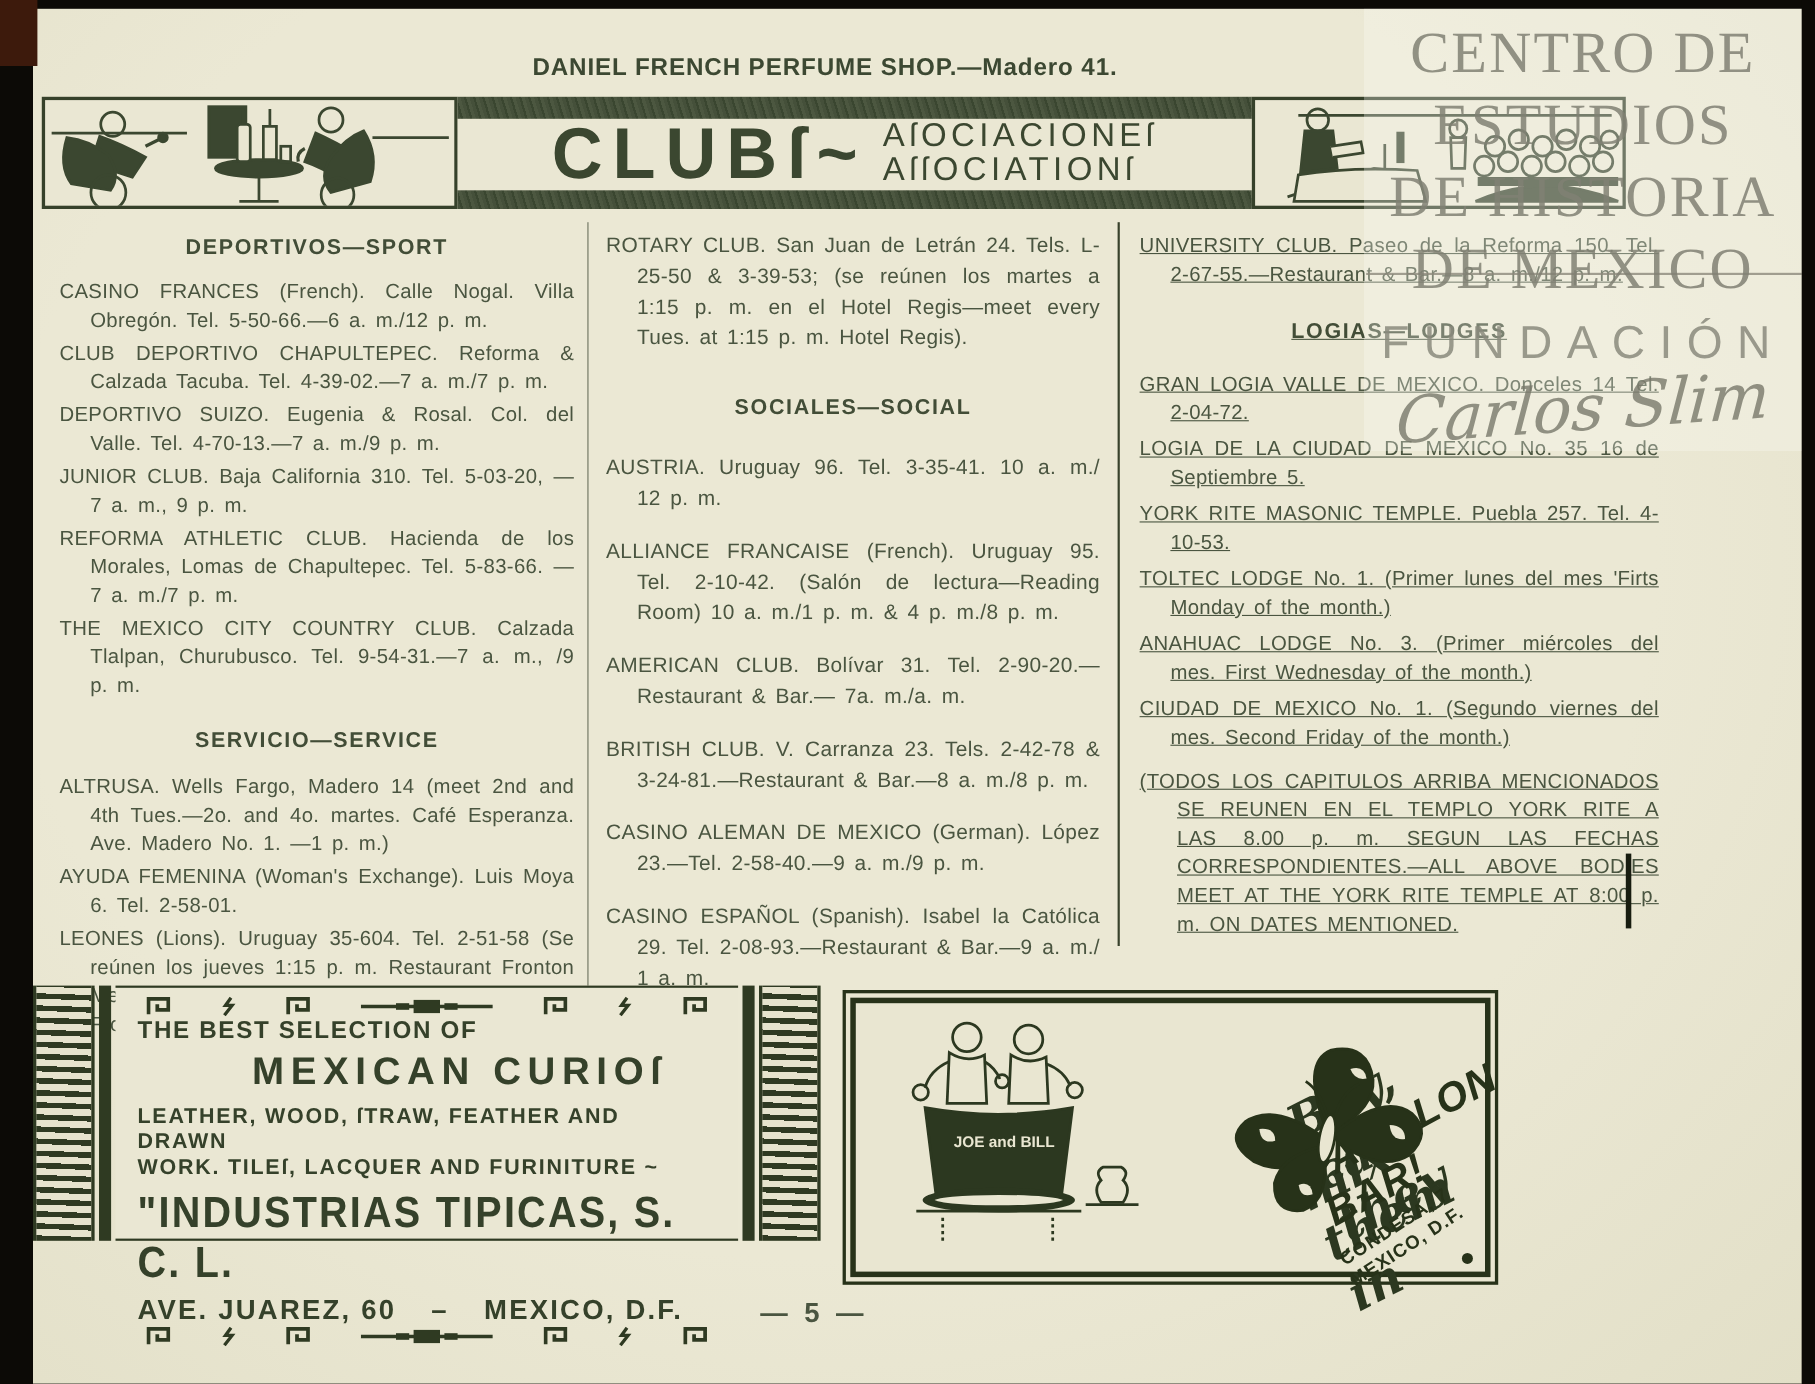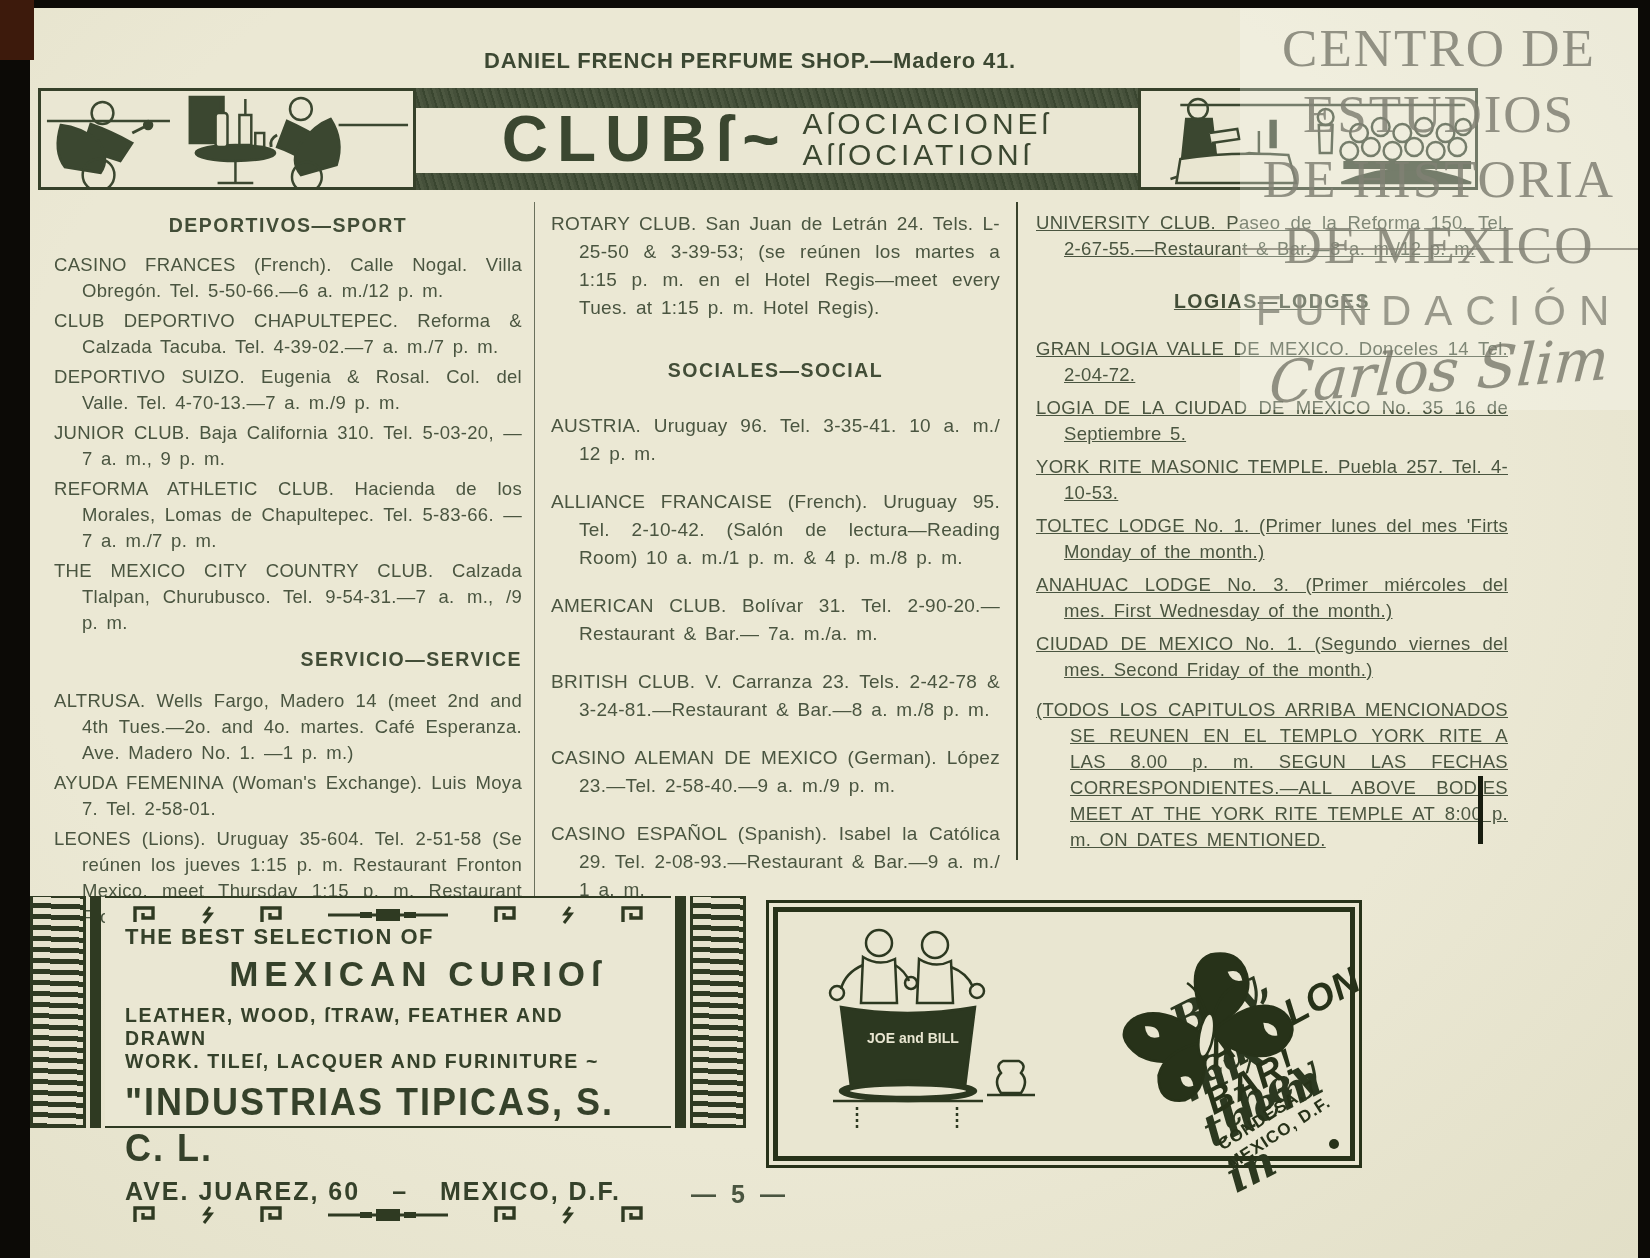--- a/index.html
+++ b/index.html
@@ -39,21 +39,21 @@
   .col{box-sizing:border-box;}
   .col1{width:480px;padding-right:12px;font-size:18.5px;line-height:26px;}
   .col2{width:482px;padding:0 16px;font-size:19px;line-height:28px;border-left:1px solid #6a705c;}
   .col3{flex:1;padding-left:18px;padding-right:46px;font-size:18.5px;line-height:26px;border-left:2px solid #39422c;position:relative;text-decoration:underline;}
   .sec-h{
     text-align:center;font-size:19.5px;font-weight:bold;letter-spacing:1.5px;
     color:#424d37;margin:0 0 14px 0;
   }
   .sec-h:empty{display:none;}
   .col1 .sec-h.first{margin-top:10px;}
-  .col1 .sec-h.second{margin-top:10px;margin-bottom:16px;text-align:right;}
+  .col1 .sec-h.second{margin-top:24px;margin-bottom:16px;}
   .col2 .sec-h{margin-top:34px;margin-bottom:28px;}
   .col3 .sec-h{margin-top:26px;margin-bottom:22px;}
   .entry{
     margin:0 0 4px 0;padding-left:28px;text-indent:-28px;
     text-align:justify;word-spacing:3px;letter-spacing:.3px;
   }
   .col2 .entry{margin-bottom:20px;}
   .col2 .entry.rotary{margin-top:8px;margin-bottom:0;}
   .col3 .entry{margin-bottom:7px;}
   .col3 .entry.first{margin-top:8px;}
@@ -194,21 +194,21 @@
     <div class="col col1">
       <h3 class="sec-h first">DEPORTIVOS—SPORT</h3>
       <p class="entry">CASINO FRANCES (French). Calle Nogal. Villa Obregón. Tel. 5-50-66.—6 a. m./12 p. m.</p>
       <p class="entry">CLUB DEPORTIVO CHAPULTEPEC. Reforma &amp; Calzada Tacuba. Tel. 4-39-02.—7 a. m./7 p. m.</p>
       <p class="entry">DEPORTIVO SUIZO. Eugenia &amp; Rosal. Col. del Valle. Tel. 4-70-13.—7 a. m./9 p. m.</p>
       <p class="entry">JUNIOR CLUB. Baja California 310. Tel. 5-03-20, —7 a. m., 9 p. m.</p>
       <p class="entry">REFORMA ATHLETIC CLUB. Hacienda de los Morales, Lomas de Chapultepec. Tel. 5-83-66. —7 a. m./7 p. m.</p>
       <p class="entry">THE MEXICO CITY COUNTRY CLUB. Calzada Tlalpan, Churubusco. Tel. 9-54-31.—7 a. m., /9 p. m.</p>
       <h3 class="sec-h second">SERVICIO—SERVICE</h3>
       <p class="entry">ALTRUSA. Wells Fargo, Madero 14 (meet 2nd and 4th Tues.—2o. and 4o. martes. Café Esperanza. Ave. Madero No. 1. —1 p. m.)</p>
-      <p class="entry">AYUDA FEMENINA (Woman's Exchange). Luis Moya 7. Tel. 2-58-01.</p>
+      <p class="entry">AYUDA FEMENINA (Woman's Exchange). Luis Moya 6. Tel. 2-58-01.</p>
       <p class="entry">LEONES (Lions). Uruguay 35-604. Tel. 2-51-58 (Se reúnen los jueves 1:15 p. m. Restaurant Fronton Mexico, meet Thursday 1:15 p. m. Restaurant Frontón México.)</p>
     </div>
 
     <div class="col col2">
       <p class="entry rotary">ROTARY CLUB. San Juan de Letrán 24. Tels. L-25-50 &amp; 3-39-53; (se reúnen los martes a 1:15 p. m. en el Hotel Regis—meet every Tues. at 1:15 p. m. Hotel Regis).</p>
       <h3 class="sec-h">SOCIALES—SOCIAL</h3>
       <p class="entry">AUSTRIA. Uruguay 96. Tel. 3-35-41. 10 a. m./ 12 p. m.</p>
       <p class="entry">ALLIANCE FRANCAISE (French). Uruguay 95. Tel. 2-10-42. (Salón de lectura—Reading Room) 10 a. m./1 p. m. &amp; 4 p. m./8 p. m.</p>
       <p class="entry">AMERICAN CLUB. Bolívar 31. Tel. 2-90-20.— Restaurant &amp; Bar.— 7a. m./a. m.</p>
       <p class="entry">BRITISH CLUB. V. Carranza 23. Tels. 2-42-78 &amp; 3-24-81.—Restaurant &amp; Bar.—8 a. m./8 p. m.</p>

